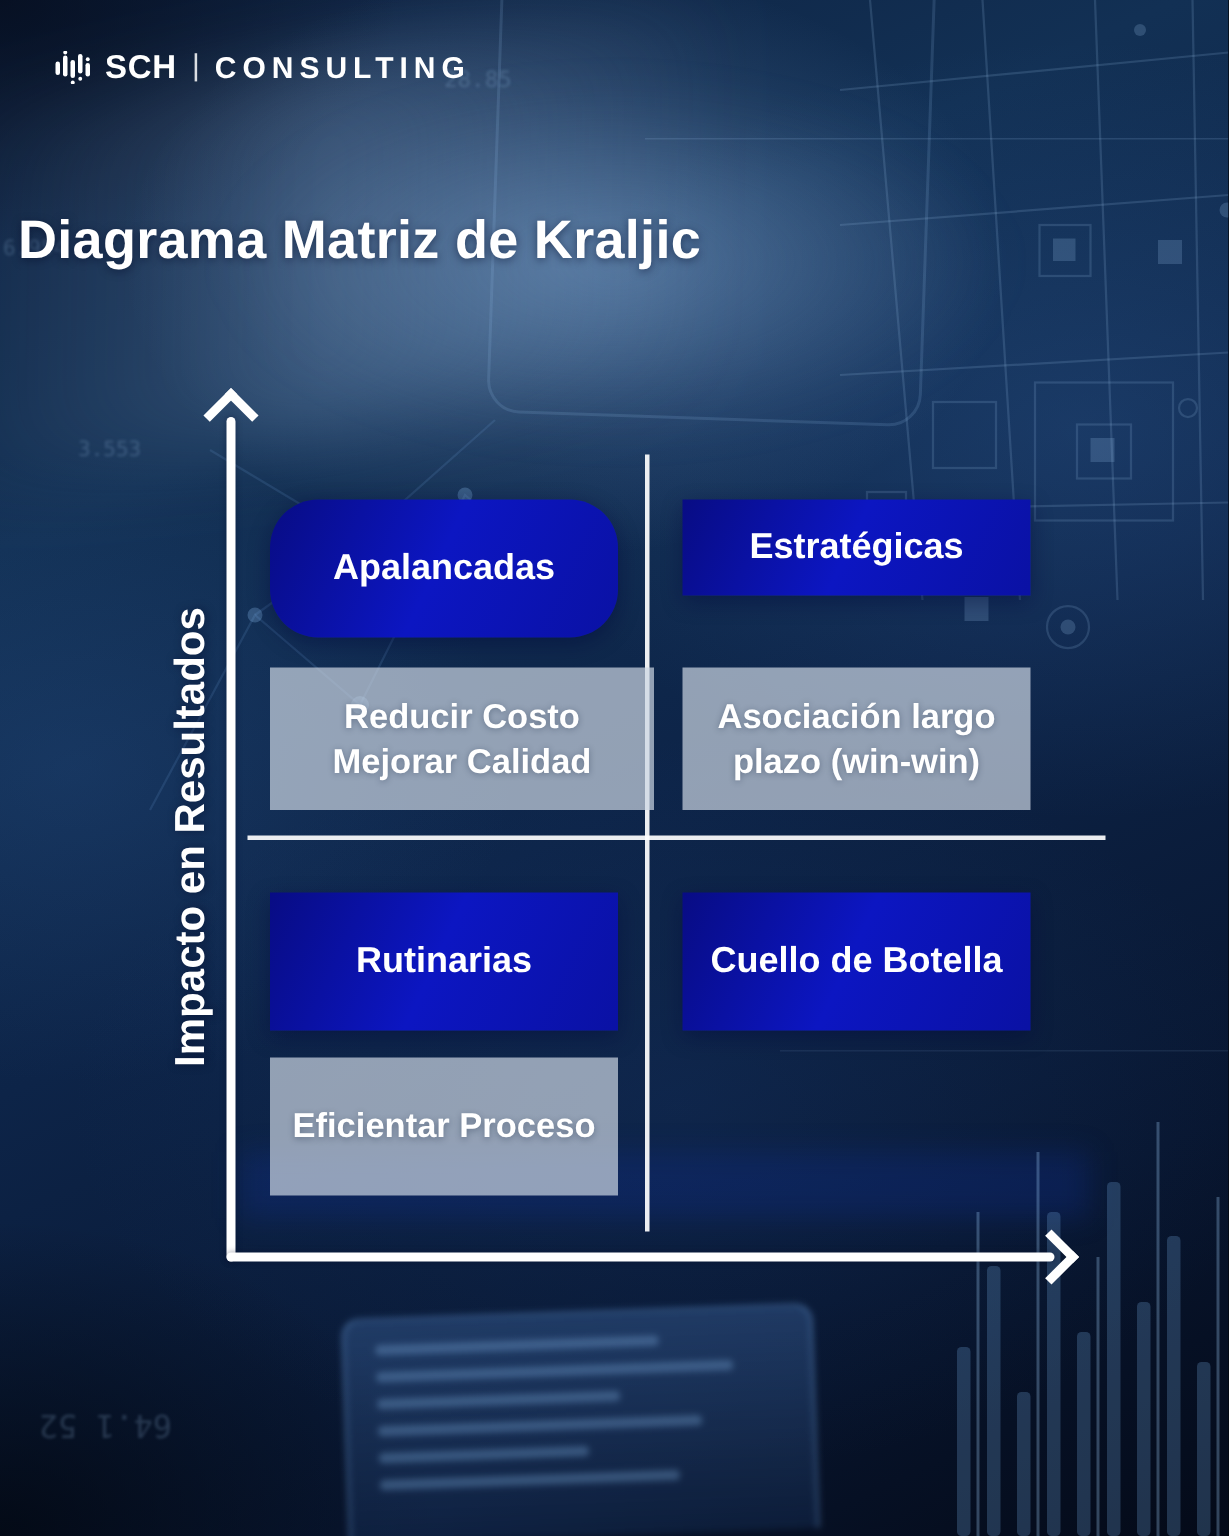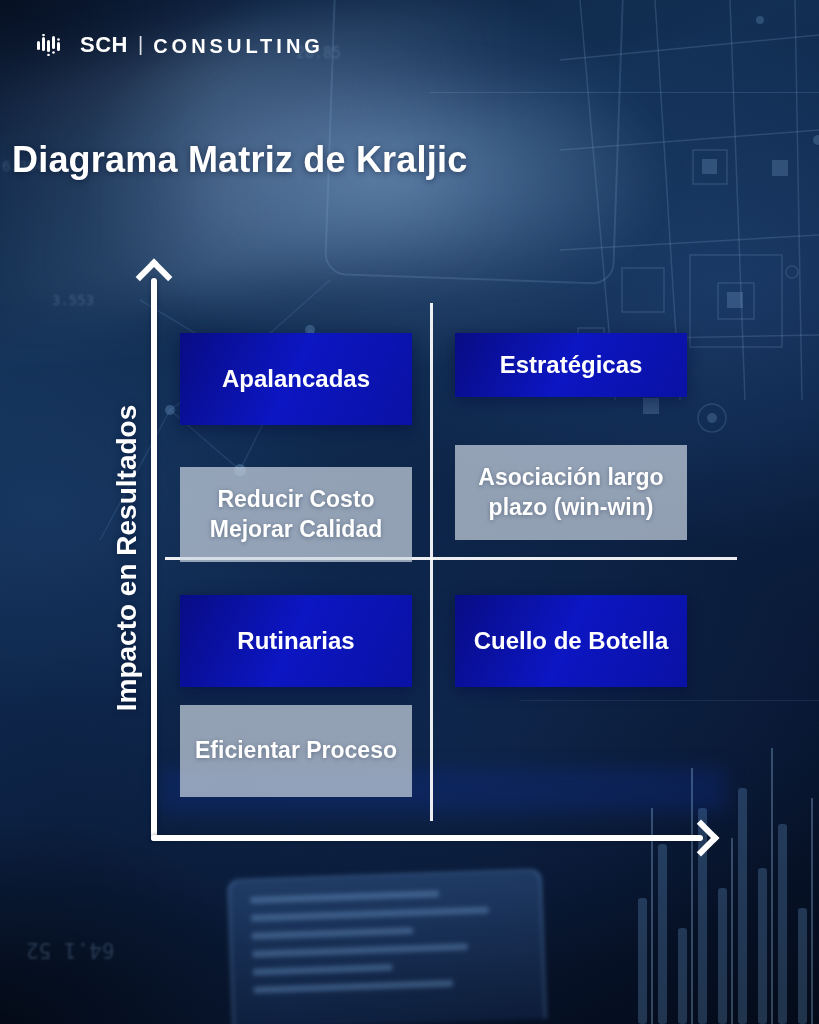--- a/index.html
+++ b/index.html
@@ -32,21 +32,21 @@
   .bg-num{font-family:"DejaVu Sans Mono",monospace;color:rgba(165,200,240,0.24);filter:blur(1px);}
   .laptop{left:230px;top:874px;width:314px;height:150px;transform:rotate(-2deg);
     background:linear-gradient(rgba(72,118,182,0.34), rgba(30,62,112,0.28));
     border:2px solid rgba(125,175,232,0.32);border-bottom:none;border-radius:12px 12px 0 0;
     filter:blur(2px);padding:16px 20px 0 20px;}
   .laptop .row{height:7px;border-radius:3px;background:rgba(140,190,240,0.30);margin-bottom:11px;}
   svg.deco{position:absolute;overflow:visible;}
 
   
   .brand{left:36px;top:32px;display:flex;align-items:center;}
-  .brand-name{font-size:22px;font-weight:600;letter-spacing:0.5px;margin-left:14px;}
+  .brand-name{font-size:22px;font-weight:600;letter-spacing:0.5px;margin-left:4px;}
   .brand-sep{font-size:20px;font-weight:300;color:rgba(255,255,255,0.85);margin:0 10px 2px 10px;}
   .brand-suffix{font-size:20px;font-weight:700;letter-spacing:4px;margin-top:2px;}
 
   
   .page-title{left:12px;top:139px;width:100%;text-align:left;font-size:36px;font-weight:700;
     letter-spacing:0.2px;text-shadow:0 1px 6px rgba(0,10,40,0.5);}
 
   
   .axis{background:#fff;border-radius:3px;box-shadow:0 0 4px rgba(0,10,40,0.4);}
   .y-axis-line{left:151px;top:278px;width:6px;height:563px;}
@@ -65,22 +65,22 @@
 
   
   .cat-box,.str-box{
     display:flex;align-items:center;justify-content:center;text-align:center;
     font-weight:700;line-height:1.3;padding:4px 8px;}
   .cat-box{font-size:24px;color:#fff;
     background:linear-gradient(115deg,#080c84 0%,#0c16c2 48%,#0a11a4 100%);
     box-shadow:0 4px 14px rgba(0,8,60,0.45);}
   .str-box{font-size:23px;color:#fff;background:rgba(204,213,226,0.70);
     text-shadow:0 1px 4px rgba(20,35,60,0.35);}
-  .q-tl-cat{left:180px;top:333px;width:232px;height:92px;}
-  .q-tl-str{left:180px;top:467px;width:232px;height:95px;}
+  .q-tl-cat{left:180px;top:333px;width:232px;height:92px;border-radius:32px;}
+  .q-tl-str{left:180px;top:445px;width:256px;height:95px;}
   .q-tr-cat{left:455px;top:333px;width:232px;height:64px;}
   .q-tr-str{left:455px;top:445px;width:232px;height:95px;}
   .q-bl-cat{left:180px;top:595px;width:232px;height:92px;}
   .q-bl-str{left:180px;top:705px;width:232px;height:92px;}
   .q-br-cat{left:455px;top:595px;width:232px;height:92px;}
   .q-br-str{left:455px;top:705px;width:232px;height:92px;}
 </style>
 </head>
 <body>
 

